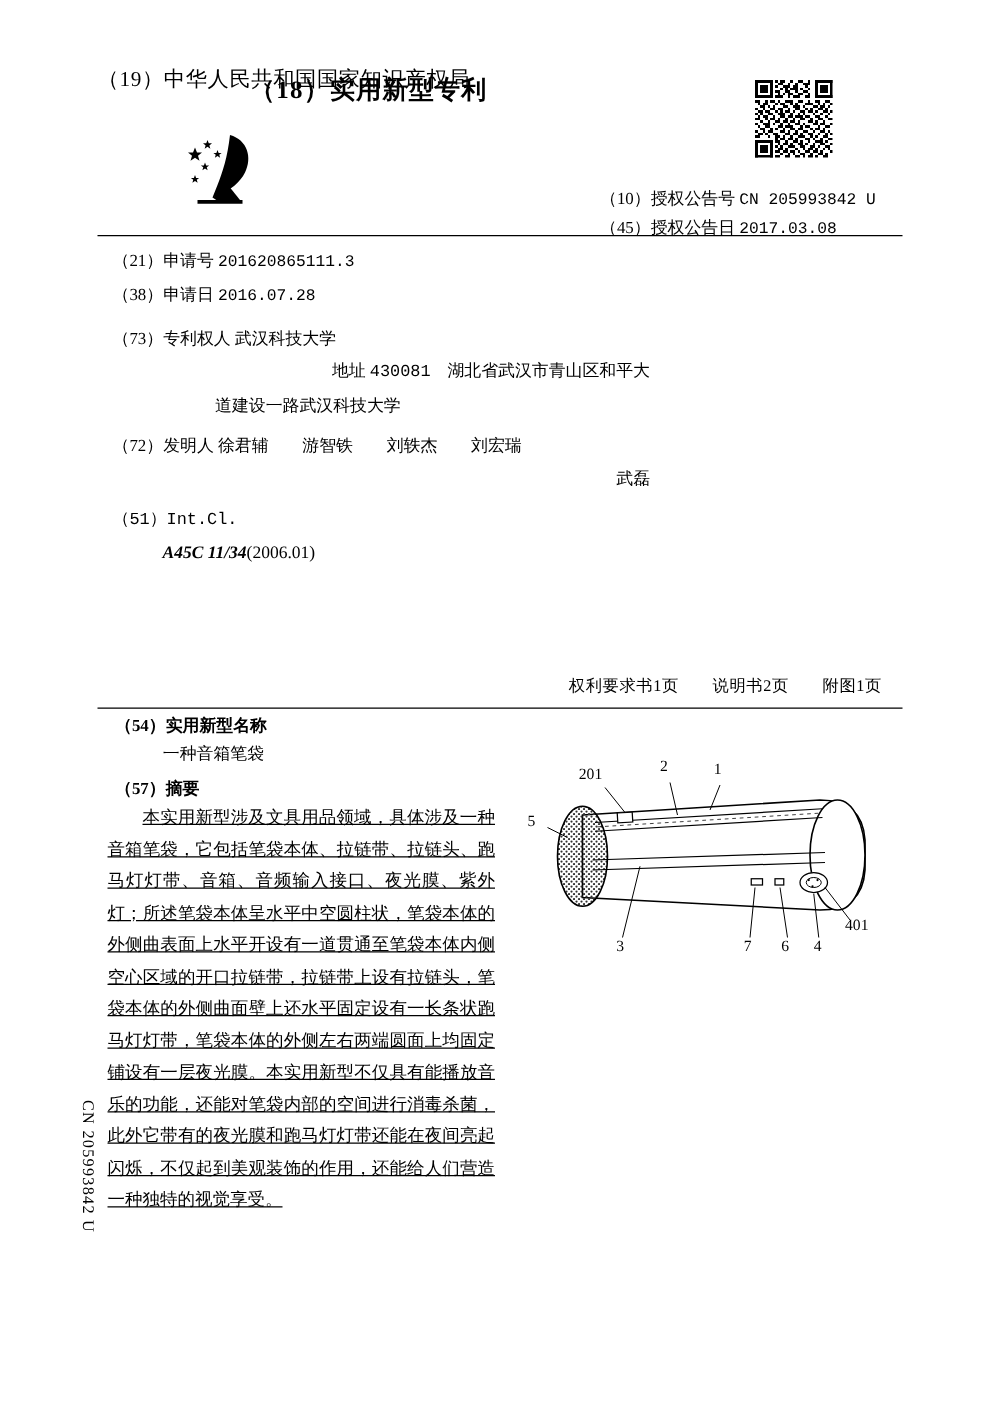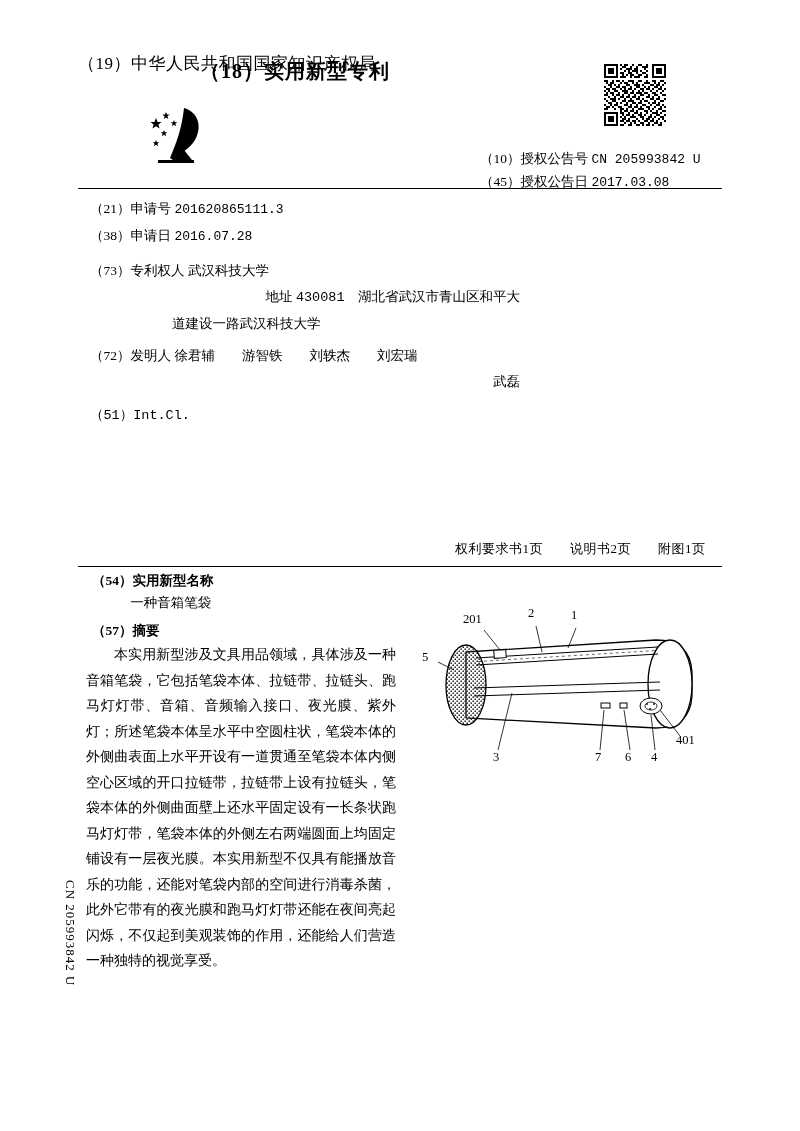--- a/index.html
+++ b/index.html
@@ -138,21 +138,21 @@
   .abstract {
     position: absolute;
     left: 86px;
     top: 642px;
     width: 310px;
     font-size: 14px;
     line-height: 25.5px;
     text-align: justify;
     text-justify: inter-ideograph;
   }
-  .abstract p { margin: 0; text-indent: 2em; }
+  .abstract p { margin: 0; text-indent: 2em; text-decoration: underline; }
 
   
   .side-id {
     position: absolute;
     left: 62px;
     top: 880px;
     font-size: 13px;
     letter-spacing: 1px;
     writing-mode: vertical-rl;
     text-orientation: mixed;
@@ -496,20 +496,23 @@
       <span>（72）发明人</span>
       <span>徐君辅　　游智铁　　刘轶杰　　刘宏瑞</span>
     </div>
     <div class="row indent2">
       <span>武磊</span>
     </div>
     <div style="height:8px"></div>
     <div class="row code-field" style="font-size:13.5px">
       <span>（51）Int.Cl.</span>
     </div>
+    <div class="ipc-line">
+      <span>A45C 11/34</span><span class="plain">(2006.01)</span>
+    </div>
   </div>
 
   <div class="counts">权利要求书1页　　说明书2页　　附图1页</div>
 
   <div class="sec54">
     <div class="sec54-title">（54）实用新型名称</div>
     <div class="sec54-name">一种音箱笔袋</div>
   </div>
 
   <div class="sec57">

